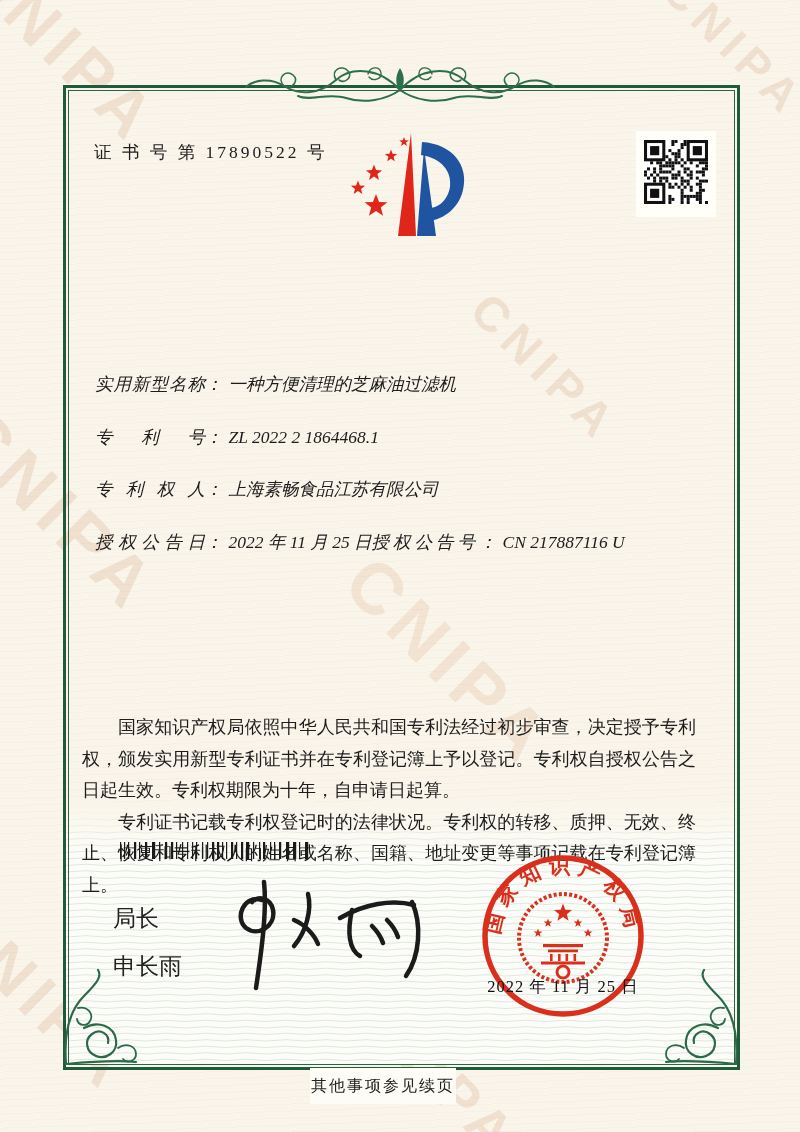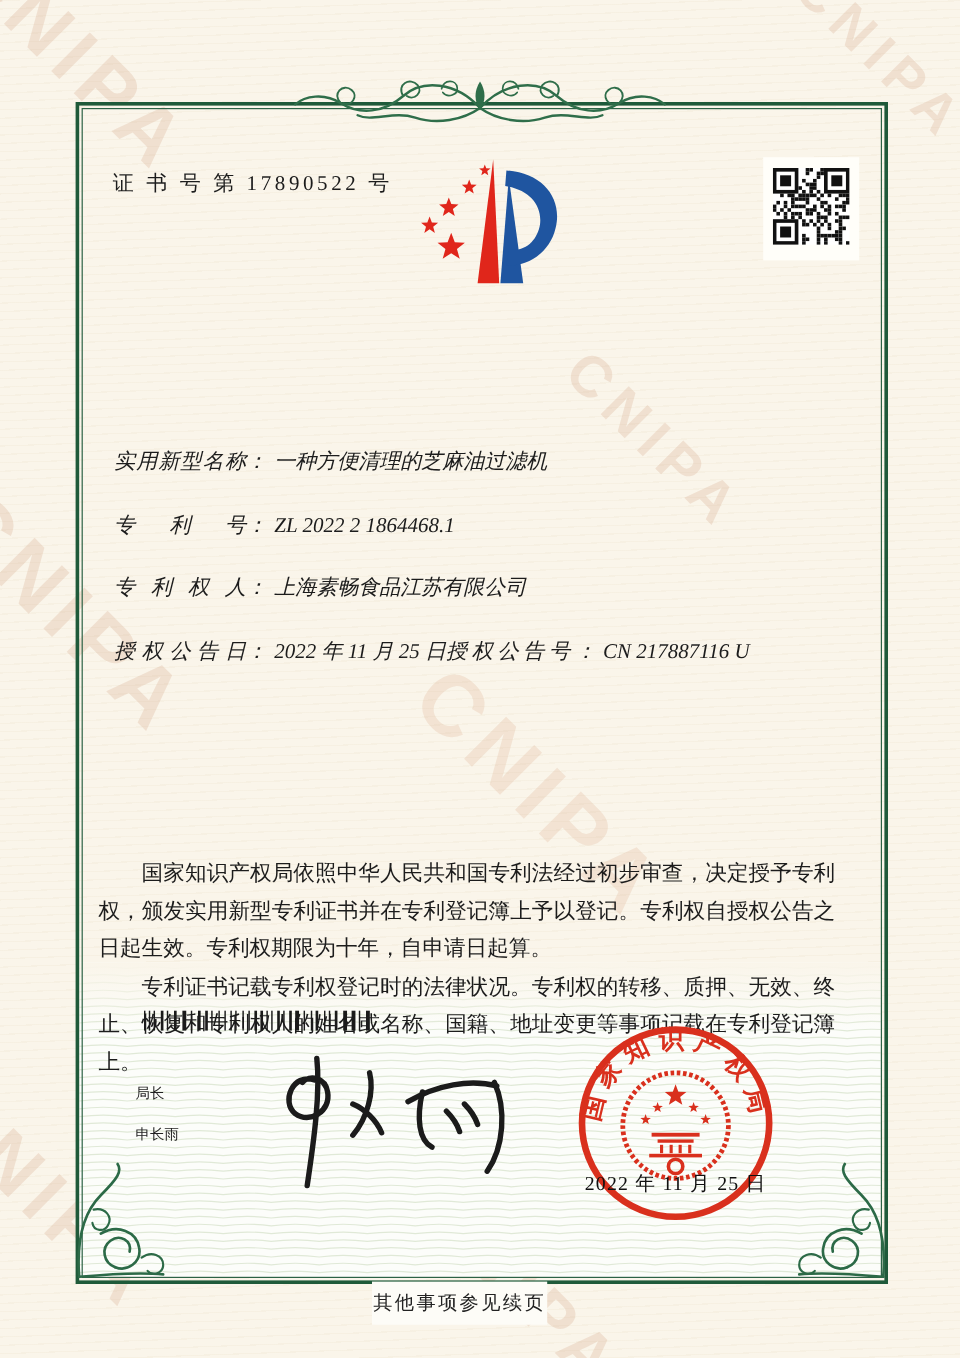--- a/index.html
+++ b/index.html
@@ -41,21 +41,21 @@
          font-size:42px; font-weight:bold; letter-spacing:9px;}
   .fields{position:absolute; left:95px; top:372px; width:620px; font-size:17.5px;}
   .frow{height:22px; margin-bottom:30.5px; white-space:nowrap;font-style:italic;}
   .flabel{display:inline-block; width:110px; text-align:justify; text-align-last:justify; vertical-align:bottom;}
   .fcolon{margin-right:6px;}
   .fgroup2{}
   .fgroup2 .flabel2{letter-spacing:4px;}
   .paras{position:absolute; left:82px; top:712px; width:614px; font-size:18px;}
   .paras p{margin:0; text-indent:2em; text-align:justify; line-height:31.5px;}
   .barcode{position:absolute; left:120px; top:842px;}
-  .official{position:absolute; left:113px; top:903px; font-size:12px;
+  .official{position:absolute; left:113px; top:903px; font-size:23px;
             font-family:Liberation Mono, monospace; color:#222;}
   .official div{margin-bottom:17px;}
   .signature{position:absolute; left:222px; top:876px;}
   .seal{position:absolute; left:477px; top:850px;}
   .seal-date{position:absolute; left:473px; top:976px; width:180px; text-align:center;
              font-size:16.5px; color:#111; letter-spacing:1px;}
   .page-no{position:absolute; left:0; top:1026px; width:800px; text-align:center;
            font-size:15px; letter-spacing:2px; color:#222;}
   .cont-note{position:absolute; left:310px; top:1068px; width:146px; height:36px;
              background:#fdfcf7; display:flex; align-items:center; justify-content:center;

